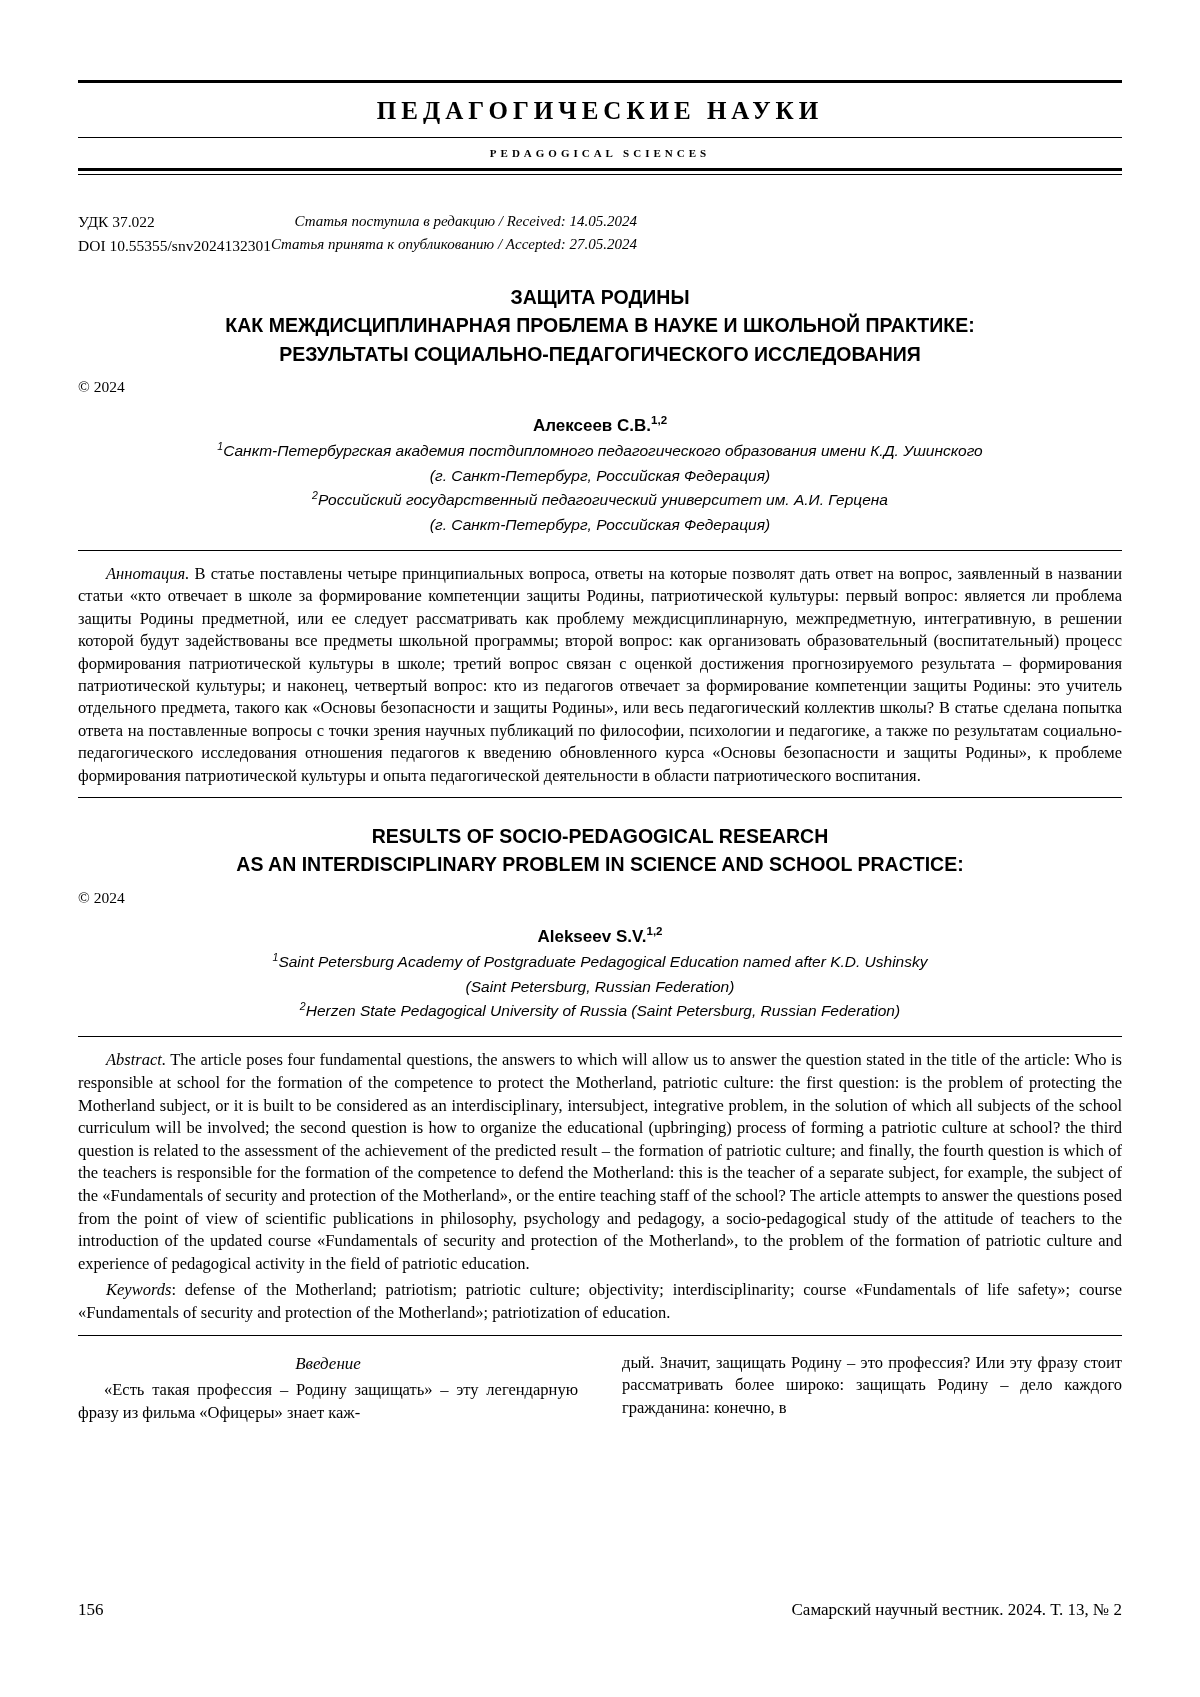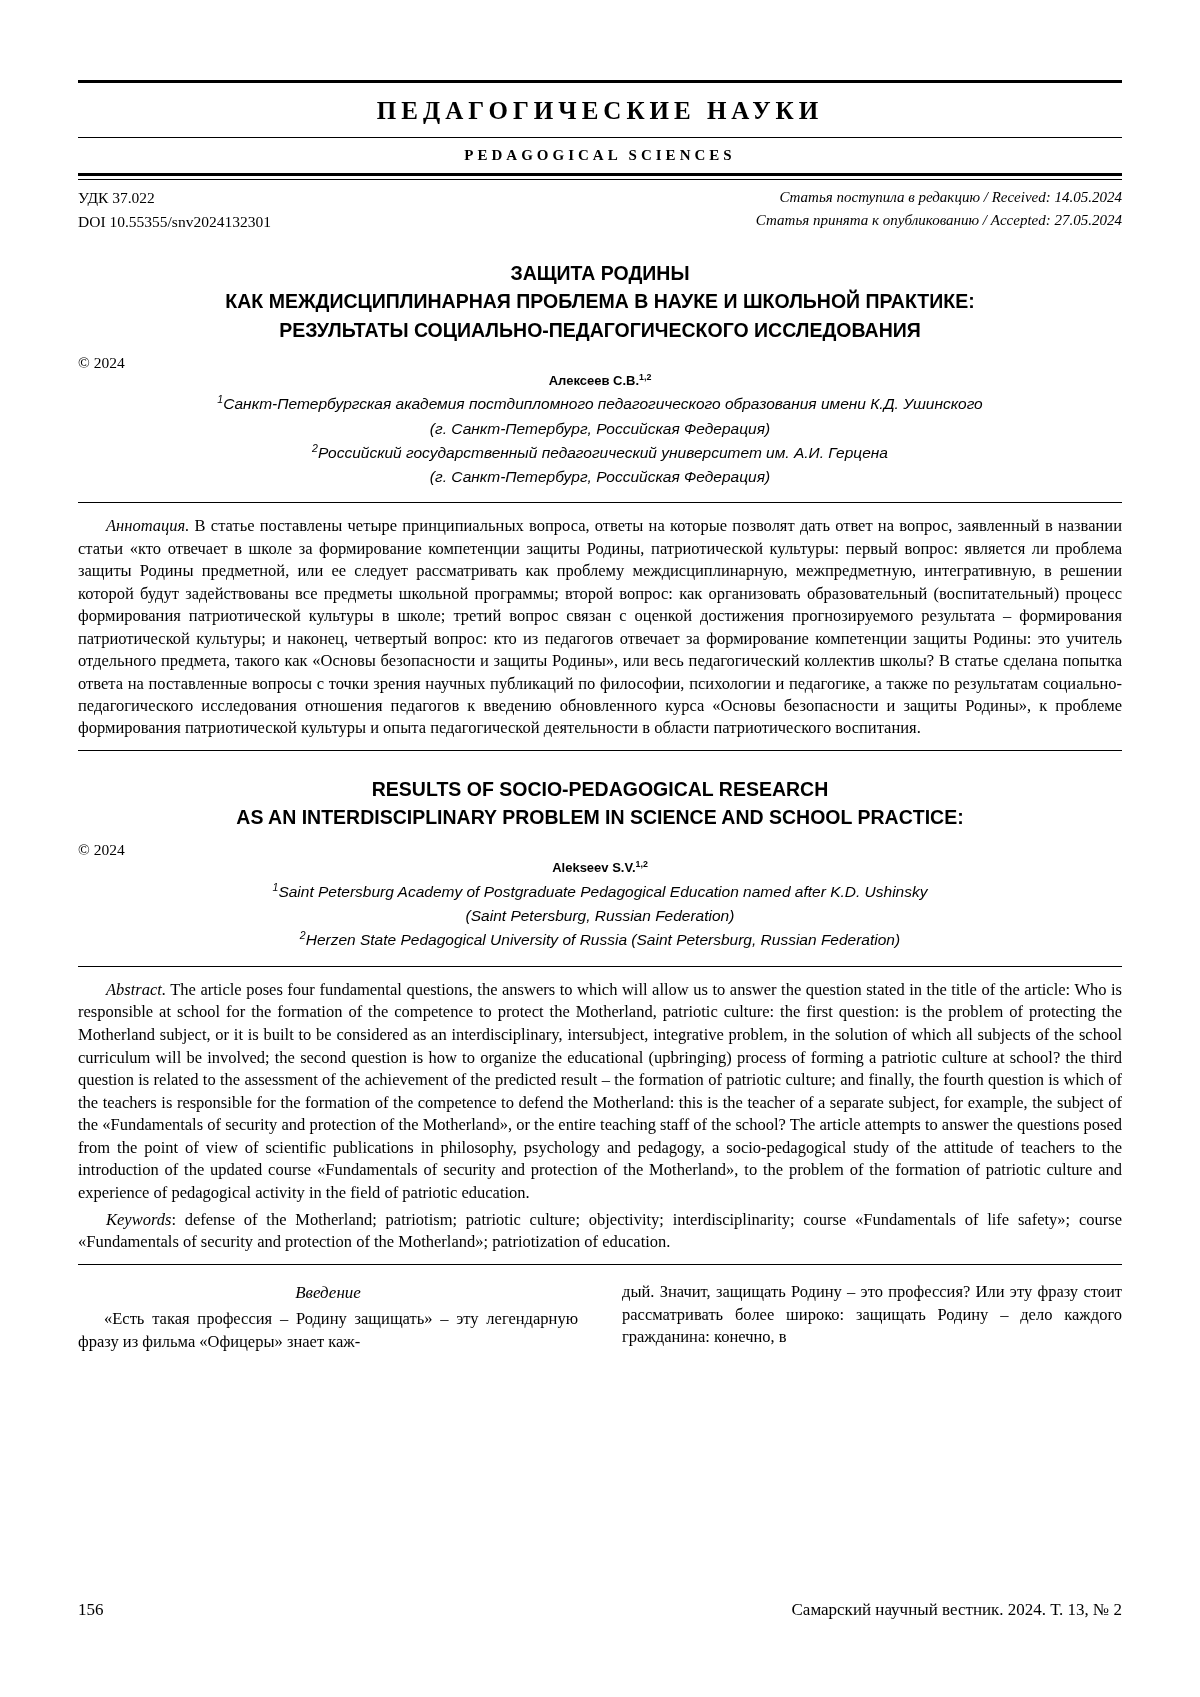--- a/index.html
+++ b/index.html
@@ -48,31 +48,30 @@
     text-align: center;
     font-family: "Liberation Serif", serif;
     font-size: 25px;
     font-weight: bold;
     letter-spacing: 5px;
     padding: 14px 0 12px 0;
   }
   .section-title-en {
     text-align: center;
     font-family: "Liberation Serif", serif;
-    font-size: 15px;
+    font-size: 11px;
     font-weight: bold;
     letter-spacing: 4px;
     padding: 9px 0 9px 0;
   }
 
   
   .meta {
     display: flex;
-    justify-content: space-between;
-    margin-top: 9px;
+    margin-top: 38px;
     font-size: 15.5px;
   }
   .meta-left div { margin-bottom: 6px; }
   .meta-right { text-align: right; font-style: italic; font-size: 15px; }
   .meta-right div { margin-bottom: 6px; }
 
   
   .article-title {
     text-align: center;
     font-family: "Liberation Sans", sans-serif;
@@ -82,21 +81,22 @@
     margin-top: 22px;
   }
   .copyright {
     font-size: 15.5px;
     margin-top: 10px;
   }
   .authors {
     text-align: center;
     font-family: "Liberation Sans", sans-serif;
     font-weight: bold;
-    font-size: 13px;
+    font-size: 17px;
+    margin-top: 18px;
   }
   .affil {
     text-align: center;
     font-family: "Liberation Sans", sans-serif;
     font-style: italic;
     font-size: 15.5px;
     line-height: 1.5;
     margin-top: 4px;
   }
   .affil div { margin-bottom: 1px; }

